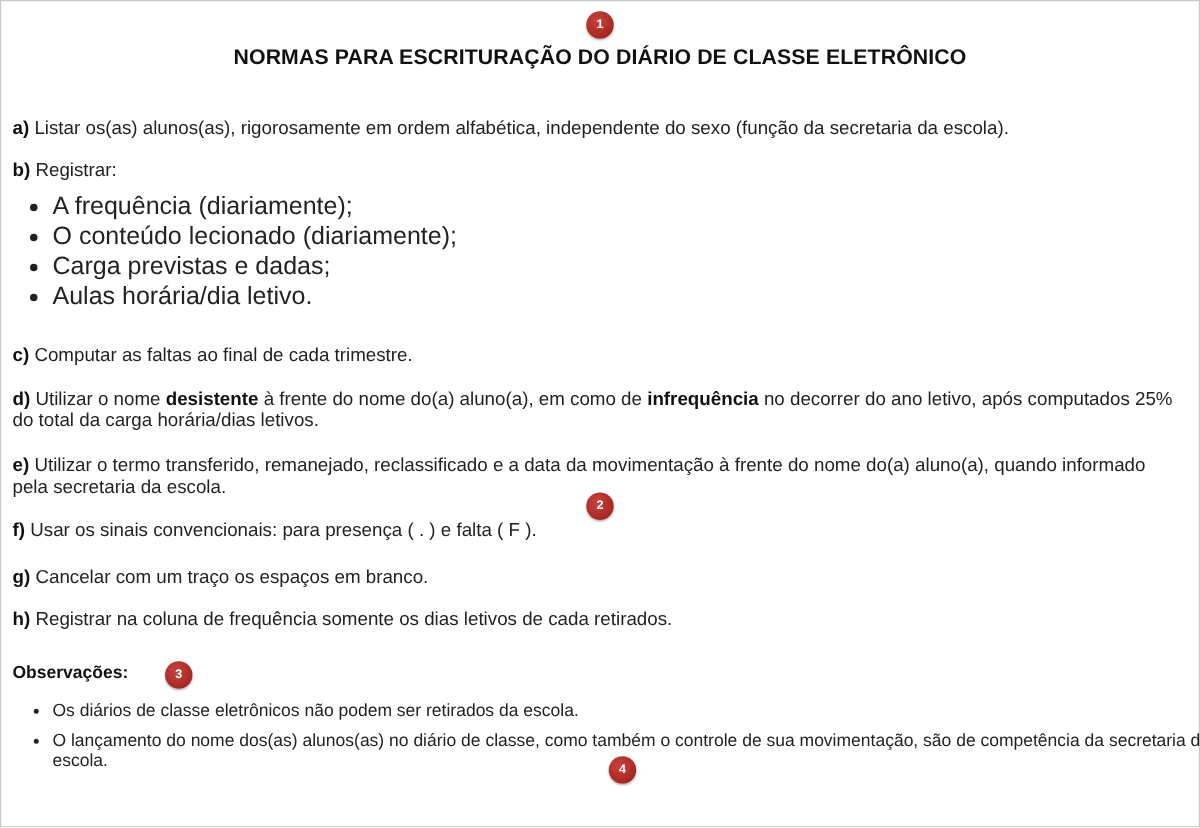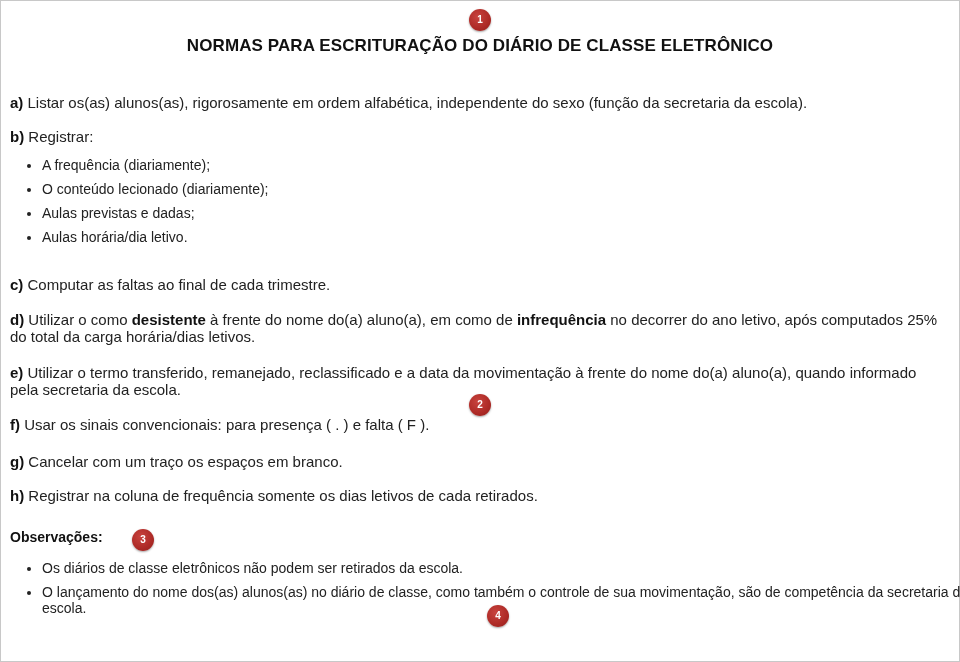--- a/index.html
+++ b/index.html
@@ -13,21 +13,21 @@
     }
     .title {
       position: absolute; left: 0; width: 960px; top: 36px; text-align: center;
       font-weight: bold; font-size: 17px; color: #111; letter-spacing: 0.1px;
     }
     .para {
       position: absolute; left: 10px; width: 930px; font-size: 15px; line-height: 17px; color: #222;
     }
     .para b { color: #111; }
     ul.bullets {
-      position: absolute; left: 10px; margin: 0; padding-left: 32px; font-size: 14px; color: #222;
+      position: absolute; left: 10px; margin: 0; padding-left: 32px; font-size: 20px; color: #222;
     }
     ul.bullets li { height: 24px; line-height: 17px; }
     .obs-title {
       position: absolute; left: 10px; top: 529px; font-size: 14px; font-weight: bold; color: #111;
     }
     ul.obs {
       position: absolute; left: 10px; top: 560px; width: 930px; margin: 0; padding-left: 32px; font-size: 14px; color: #222;
     }
     ul.obs li { line-height: 16px; margin-bottom: 8px; }
     .badge {
@@ -44,27 +44,27 @@
 
 <div class="title">NORMAS PARA ESCRITURAÇÃO DO DIÁRIO DE CLASSE ELETRÔNICO</div>
 
 <div class="para" style="top:94px;"><b>a)</b><span> Listar os(as) alunos(as), rigorosamente em ordem alfabética, independente do sexo (função da secretaria da escola).</span></div>
 
 <div class="para" style="top:128px;"><b>b)</b><span> Registrar:</span></div>
 
 <ul class="bullets" style="top:157px;">
   <li>A frequência (diariamente);</li>
   <li>O conteúdo lecionado (diariamente);</li>
-  <li>Aulas previstas e dadas;</li>
+  <li>Carga previstas e dadas;</li>
   <li>Aulas horária/dia letivo.</li>
 </ul>
 
 <div class="para" style="top:276px;"><b>c)</b><span> Computar as faltas ao final de cada trimestre.</span></div>
 
-<div class="para" style="top:311px;"><b>d)</b><span> Utilizar o como </span><b>desistente</b><span> à frente do nome do(a) aluno(a), em como de </span><b>infrequência</b><span> no decorrer do ano letivo, após computados 25% do total da carga horária/dias letivos.</span></div>
+<div class="para" style="top:311px;"><b>d)</b><span> Utilizar o nome </span><b>desistente</b><span> à frente do nome do(a) aluno(a), em como de </span><b>infrequência</b><span> no decorrer do ano letivo, após computados 25% do total da carga horária/dias letivos.</span></div>
 
 <div class="para" style="top:364px;"><b>e)</b><span> Utilizar o termo transferido, remanejado, reclassificado e a data da movimentação à frente do nome do(a) aluno(a), quando informado pela secretaria da escola.</span></div>
 
 <div class="para" style="top:416px;"><b>f)</b><span> Usar os sinais convencionais: para presença ( . ) e falta ( F ).</span></div>
 
 <div class="para" style="top:453px;"><b>g)</b><span> Cancelar com um traço os espaços em branco.</span></div>
 
 <div class="para" style="top:487px;"><b>h)</b><span> Registrar na coluna de frequência somente os dias letivos de cada retirados.</span></div>
 
 <div class="obs-title">Observações:</div>

